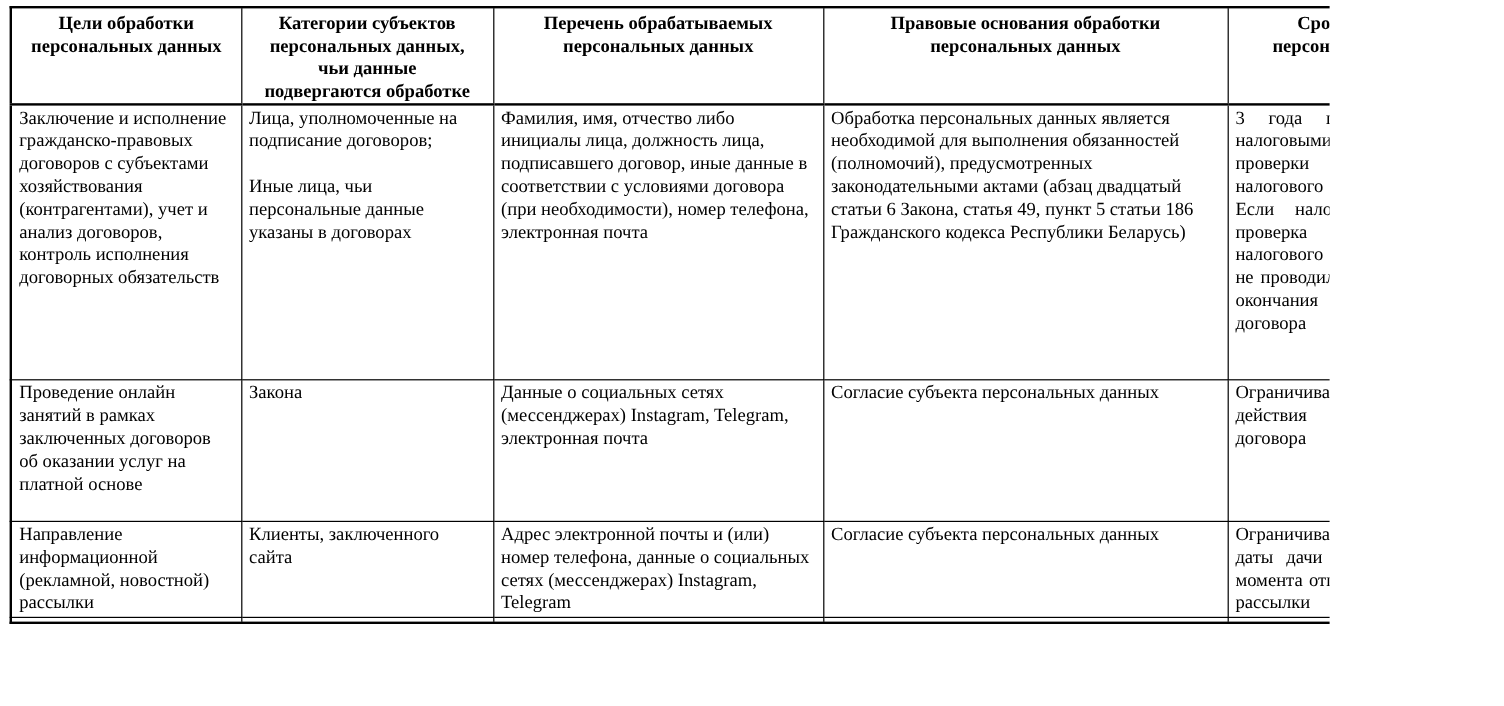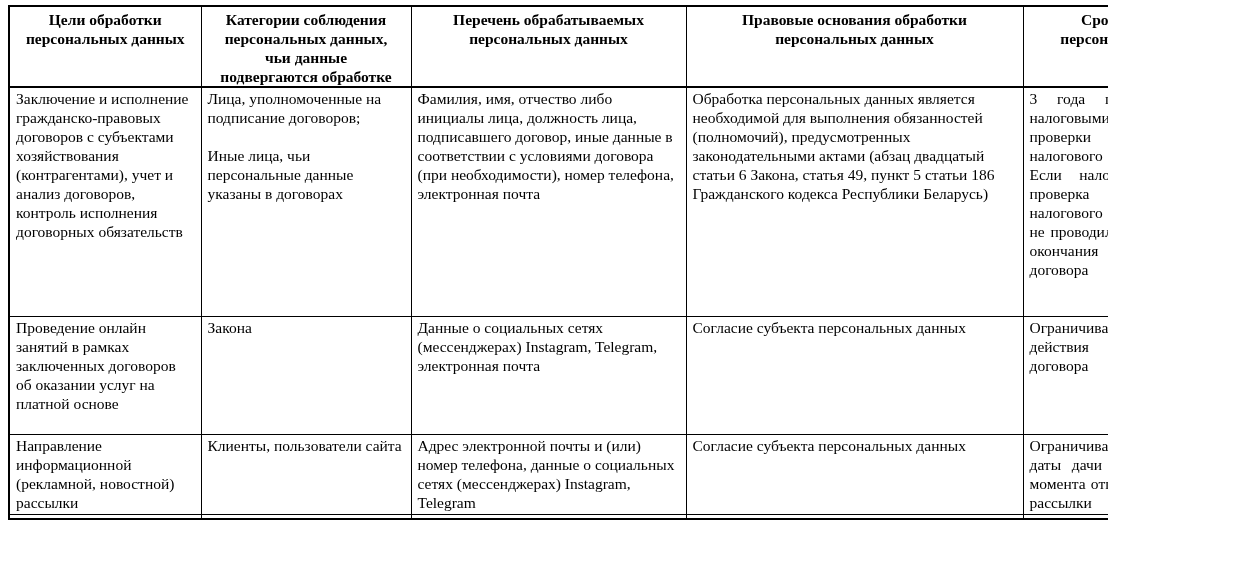--- a/index.html
+++ b/index.html
@@ -56,21 +56,21 @@
       <col style="width:192px">
       <col style="width:210px">
       <col style="width:275px">
       <col style="width:337px">
       <col style="width:223px">
     </colgroup>
     <thead>
       <tr class="hr">
         <th>Цели обработки
 персональных данных</th>
-        <th>Категории соблюдения
+        <th>Категории субъектов
 персональных данных,
 чьи данные
 подвергаются обработке</th>
         <th>Перечень обрабатываемых
 персональных данных</th>
         <th>Правовые основания обработки
 персональных данных</th>
         <th>Срок хранения
 персональных номер</th>
       </tr>
@@ -87,21 +87,21 @@
       </tr>
       <tr class="r2">
         <td>Проведение онлайн занятий в рамках заключенных договоров об оказании услуг на платной основе</td>
         <td>Закона</td>
         <td>Данные о социальных сетях (мессенджерах) Instagram, Telegram, электронная почта</td>
         <td>Согласие субъекта персональных данных</td>
         <td class="just">Ограничивается сроком действия заключенного договора</td>
       </tr>
       <tr class="r3">
         <td>Направление информационной (рекламной, новостной) рассылки</td>
-        <td>Клиенты, пользователи сайта</td>
+        <td>Клиенты, заключенного сайта</td>
         <td>Адрес электронной почты и (или) номер телефона, данные о социальных сетях (мессенджерах) Instagram, Telegram</td>
         <td>Согласие субъекта персональных данных</td>
         <td class="just">Ограничивается 5 годами с даты дачи согласия либо до момента отписки от получения рассылки</td>
       </tr>
       <tr class="sliver">
         <td></td>
         <td></td>
         <td></td>
         <td></td>
         <td></td>

